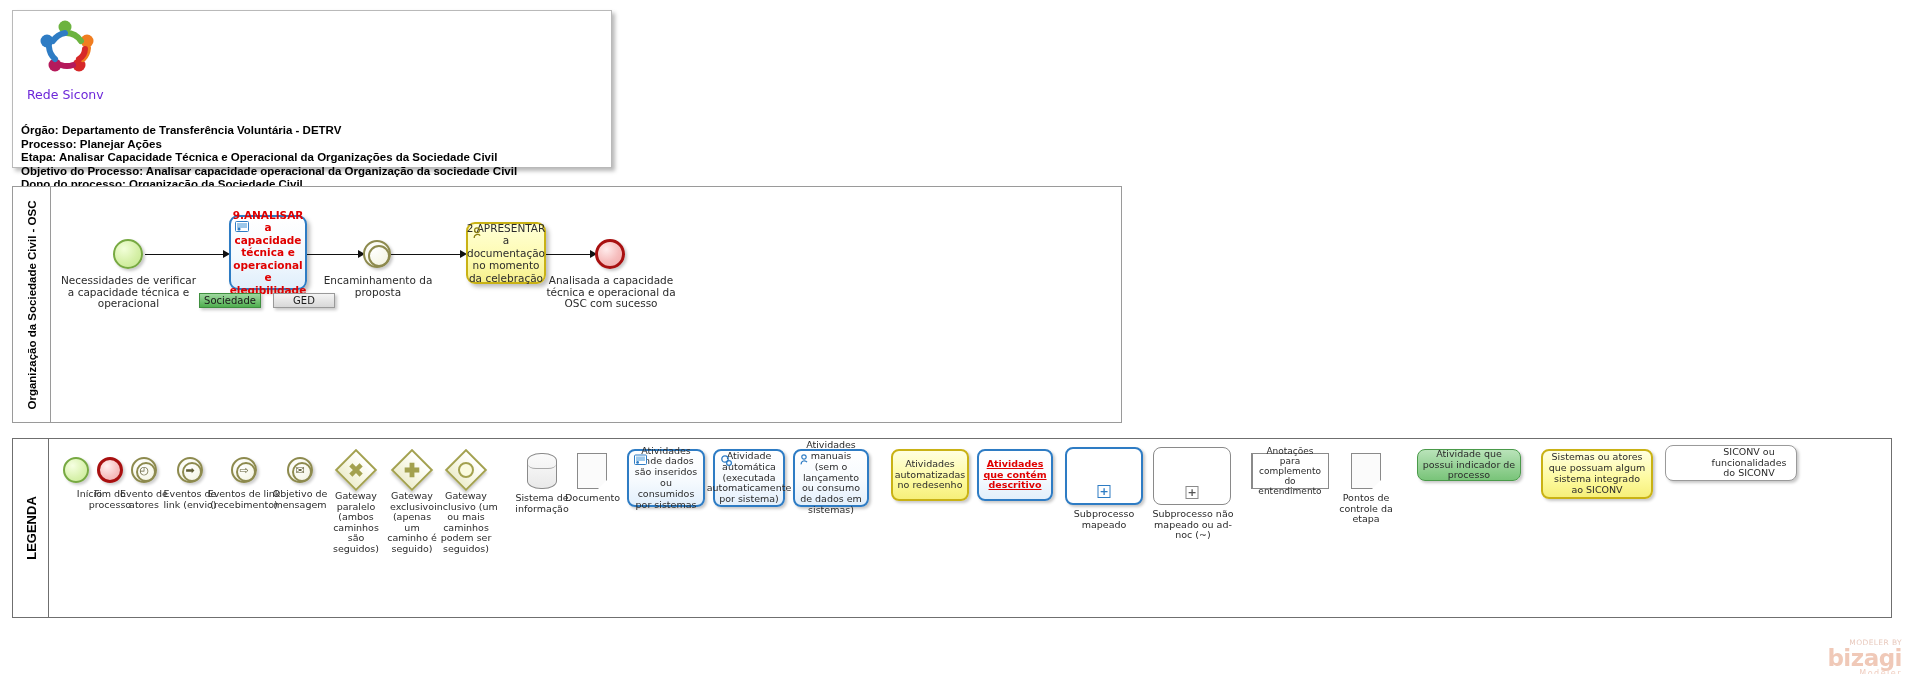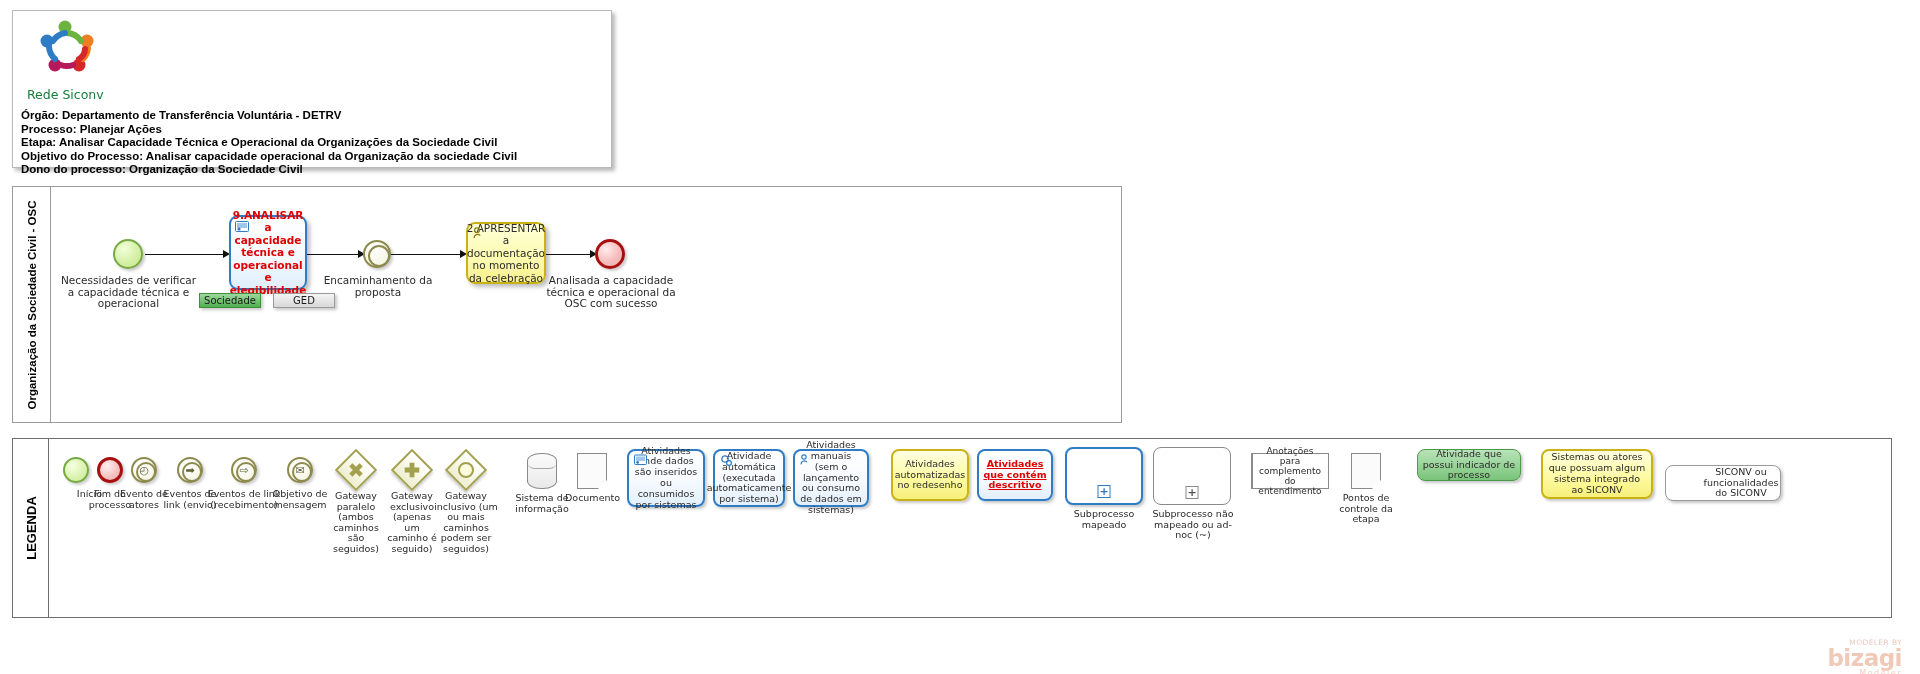--- a/index.html
+++ b/index.html
@@ -16,25 +16,25 @@
   .header-card {
     position: absolute; left: 12px; top: 10px;
     width: 600px; height: 158px;
     background: #ffffff;
     border: 1px solid #b9b9b9;
     box-shadow: 3px 3px 4px rgba(0,0,0,0.28);
   }
   .logo-wrap { position: absolute; left: 22px; top: 8px; width: 72px; height: 60px; }
   .logo-label {
     position: absolute; left: 14px; top: 76px;
-    font-size: 12.5px; color: #15803d;
+    font-size: 12.5px; color: #6d28d9;
     font-family: "DejaVu Sans", sans-serif;
   }
   .meta-lines {
-    position: absolute; left: 8px; top: 98px; right: 6px;
+    position: absolute; left: 8px; top: 113px; right: 6px;
   }
   .meta-line {
     font-size: 11.5px; font-weight: bold; color: #000;
     line-height: 13.6px; white-space: nowrap;
   }
 
   
   .pool {
     position: absolute; left: 12px; top: 186px;
     width: 1110px; height: 237px;
@@ -476,21 +476,21 @@
       </div>
 
       <div class="lg-task lg-green" style="left:1368px; top:10px; width:104px; height:32px;">
         <span>Atividade que possui indicador de processo</span>
       </div>
 
       <div class="lg-task lg-yellow" style="left:1492px; top:10px; width:112px; height:50px;">
         <span>Sistemas ou atores que possuam algum sistema integrado ao SICONV</span>
       </div>
 
-      <div class="lg-task lg-greybox" style="left:1616px; top:26px; width:116px; height:36px;padding-left:40px;">
+      <div class="lg-task lg-greybox" style="left:1616px; top:6px; width:132px; height:36px;padding-left:40px;">
         <span>SICONV ou funcionalidades do SICONV</span>
       </div>
 
     </div>
   </div>
 
   <div class="wm">
     <div class="wm-top">MODELER BY</div>
     <div class="wm-main">bizagi</div>
     <div class="wm-sub">Modeler</div>

